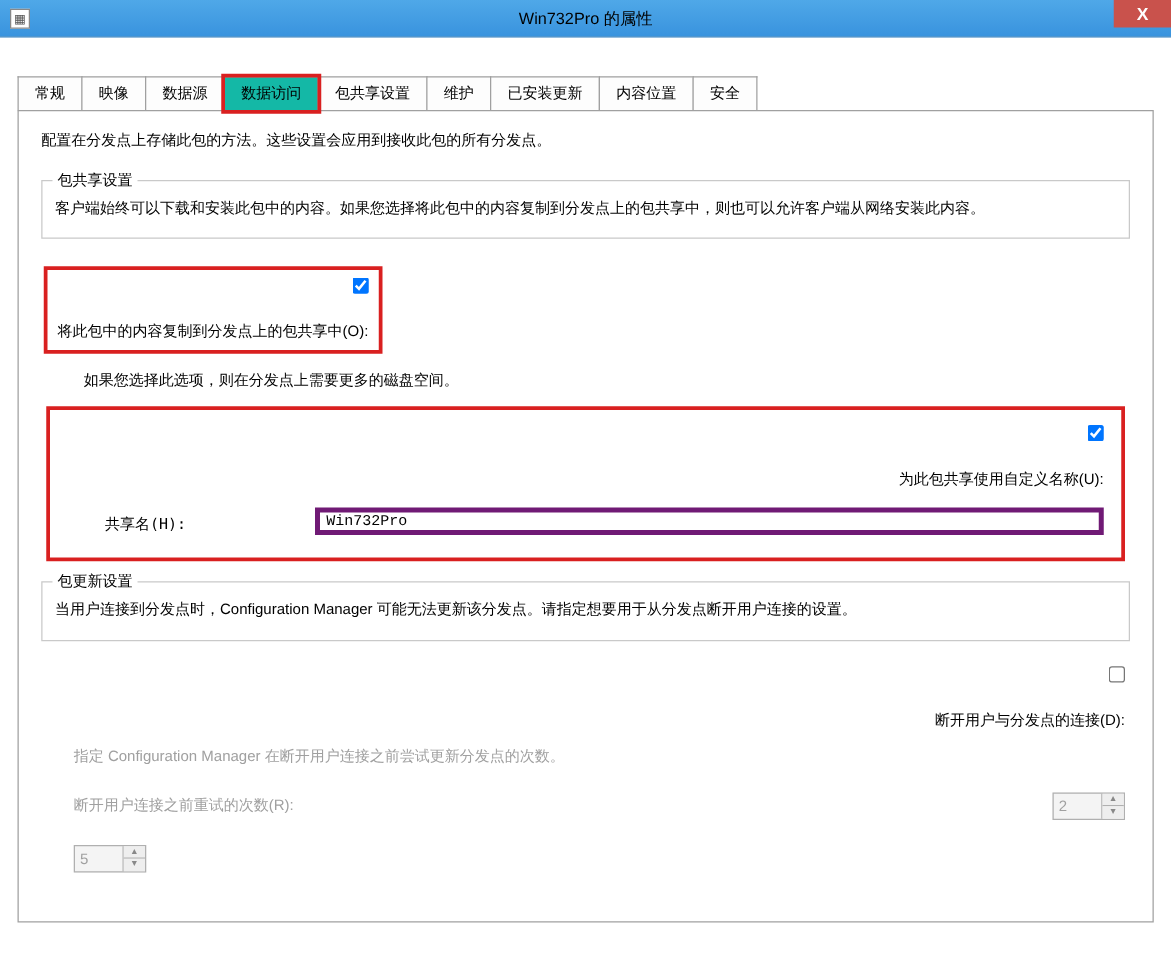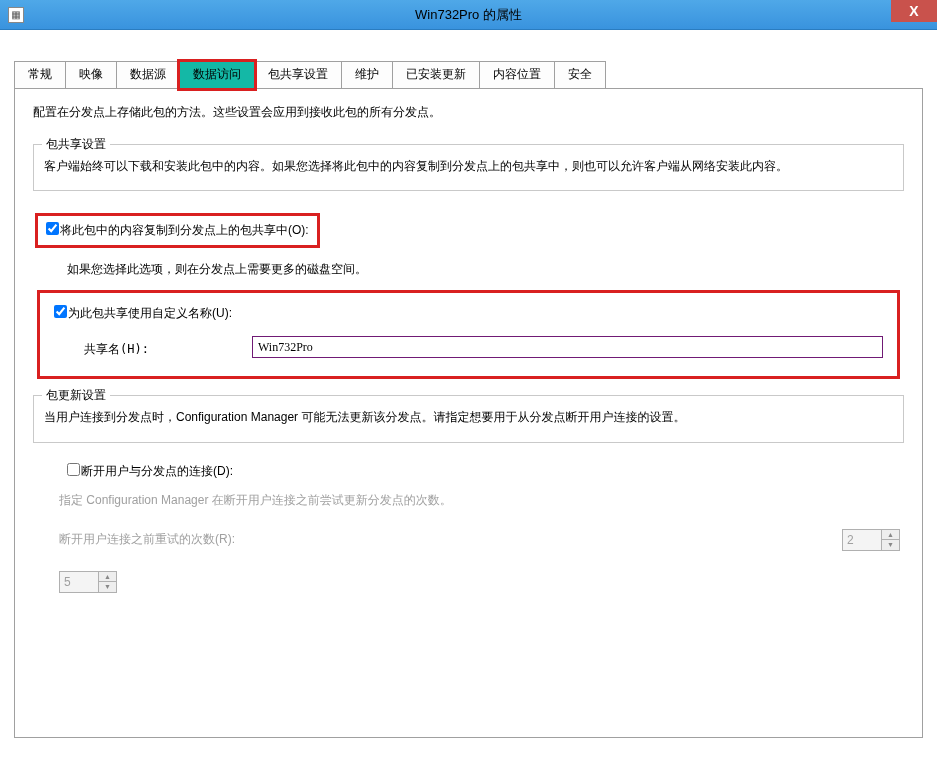--- a/index.html
+++ b/index.html
@@ -106,22 +106,23 @@
       padding: 0 4px;
       font-size: 12px;
     }
     .groupbox-desc { line-height: 1.6; }
     .red-highlight {
       border: 3px solid #d92020;
       padding: 6px 8px;
     }
     .checkbox-row {
       display: flex;
-      align-items: flex-start;
-      gap: 1px;
+      align-items: flex-end;
+      gap: 22px;
+      flex-direction: column;
     }
     .checkbox-row input[type=checkbox] {
       width: 13px; height: 13px;
     }
     .sub-note {
       margin: 12px 0 12px 34px;
       line-height: 1.5;
     }
     .inner-group {
       margin: 8px 4px 0 4px;
@@ -132,23 +133,23 @@
       align-items: flex-end;
       margin-top: 14px;
       margin-left: 30px;
     }
     .field-label {
       width: 168px;
       font-family: "SimSun", monospace;
     }
     .text-input {
       flex: 1;
-      border: 1px solid #701a75;
+      border: 4px solid #701a75;
       padding: 3px 5px;
-      font-family: Liberation Serif, serif;
+      font-family: Liberation Mono, monospace;
       font-size: 12px;
       height: 22px;
     }
     .disconnect-section {
       margin-top: 20px;
       padding: 0 4px;
     }
     .disabled-text { color: #a0a0a0; }
     .spinner-row {
       display: flex;

